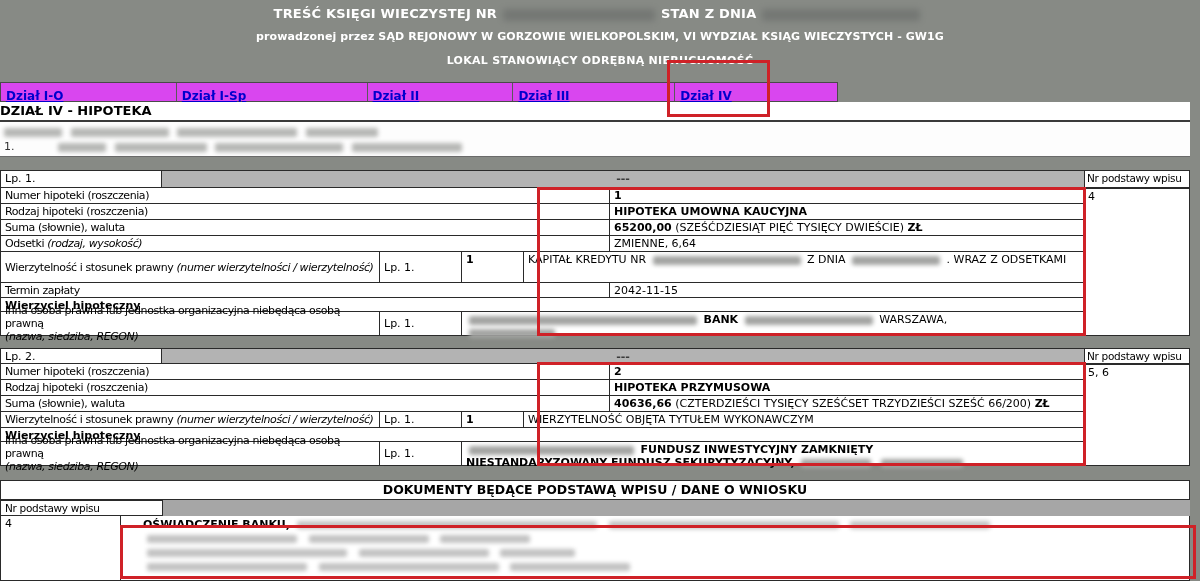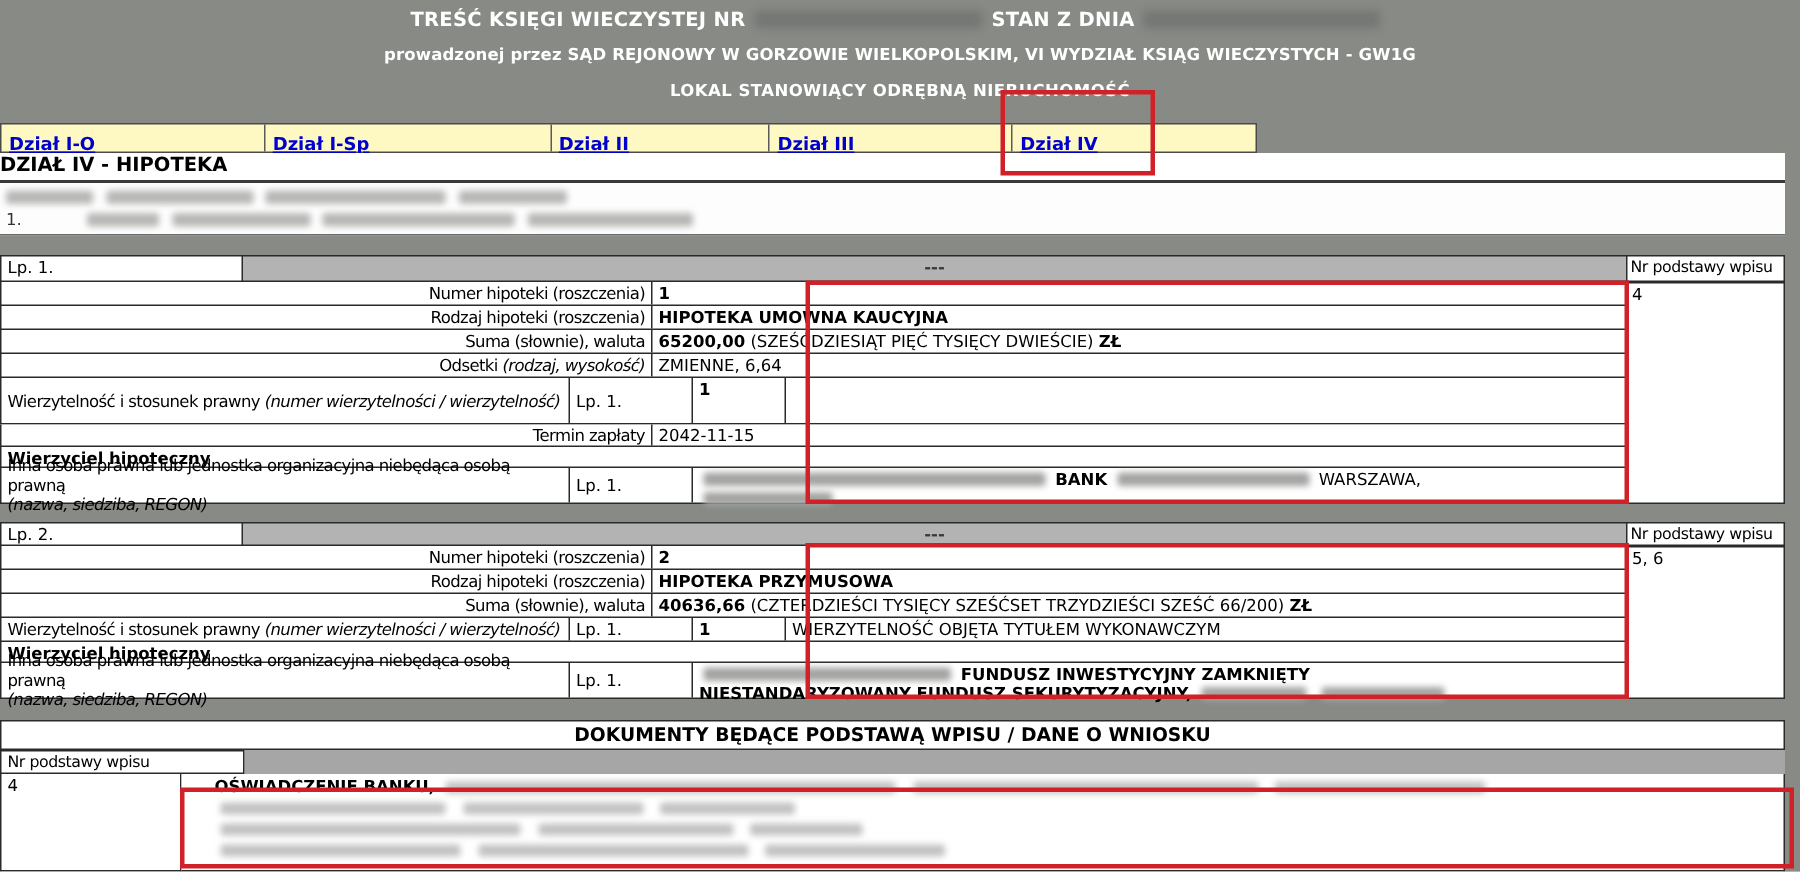--- a/index.html
+++ b/index.html
@@ -14,21 +14,21 @@
   .hdr-line3 { position:absolute; top:54px; width:100%; font-size:11px; font-weight:bold; letter-spacing:.3px; }
 
   
   .rx { display:inline-block; height:9px; border-radius:2px; background:#a9aaa8; filter:blur(2px); vertical-align:middle; }
   .rx-hdr { height:12px; background:#6e716e; filter:blur(3px); opacity:.75; margin:0 6px; }
   .rx-w { background:#b7b8b6; }
   .rx-doc { background:#c2c2c2; height:8px; }
   .rx-cell { background:#a3a4a2; }
 
   
-  .tabs { position:absolute; top:82px; left:0; width:838px; height:20px; background:#fef9c3;
+  .tabs { position:absolute; top:82px; left:0; width:838px; height:20px; background:#d946ef;
           border:1px solid #4a4a4a; display:flex; }
   .tab { height:100%; border-right:1px solid #5a5a5a; padding:2px 0 0 5px; }
   .tab a { color:#0000cd; font-weight:bold; font-size:12px; text-decoration:underline; cursor:pointer; }
   .t1{width:176px}.t2{width:191px}.t3{width:146px}.t4{width:162px}.t5{width:162px;border-right:none}
 
   
   .titleband { position:absolute; top:102px; left:0; width:1190px; height:20px; background:#fff;
                border-bottom:2px solid #3a3a3a; font-size:13px; font-weight:bold;
                line-height:18px; color:#000; }
 
@@ -48,21 +48,21 @@
   .band1 { top:170px; height:18px; }
   .band2 { top:348px; height:16px; }
 
   
   .lp-body { position:absolute; left:0; width:1190px; display:flex; }
   .lp1 { top:188px; height:148px; }
   .lp2 { top:364px; height:102px; }
   .rows { width:1084px; }
   .row { display:flex; background:#fff; border-left:1px solid #2a2a2a; border-bottom:1px solid #2a2a2a;
          font-size:11px; line-height:13px; color:#000; }
-  .lab  { width:434px; border-right:1px solid #2a2a2a; padding:1px 4px; letter-spacing:-.4px;text-align:right; }
+  .lab  { width:609px; border-right:1px solid #2a2a2a; padding:1px 4px; letter-spacing:-.4px; }
   .lab2 { width:379px; border-right:1px solid #2a2a2a; padding:1px 4px; letter-spacing:-.4px;
           display:flex; flex-direction:column; justify-content:center; }
   .sub  { width:82px; border-right:1px solid #2a2a2a; padding:1px 4px; display:flex; align-items:center; }
   .val  { flex:1; padding:1px 4px; }
   .num  { width:62px; border-right:1px solid #2a2a2a; padding:1px 4px; font-weight:bold; }
   .valflex { flex:1; display:flex; padding:0; }
   .vtxt { flex:1; padding:1px 4px; }
   .h16{height:16px}.h15{height:15px}.h14{height:14px}.h31{height:31px}.h24{height:24px}
   .fullrow { font-weight:bold; padding:1px 4px; }
   .it { font-style:italic; }
@@ -159,20 +159,28 @@
         <div class="lab"><span>Odsetki </span><span class="it">(rodzaj, wysokość)</span></div>
         <div class="val">ZMIENNE, 6,64</div>
       </div>
       <div class="row h31">
         <div class="lab2">
             <span><span>Wierzytelność i stosunek prawny </span><span class="it">(numer wierzytelności / wierzytelność)</span></span>
           </div>
         <div class="sub">Lp. 1.</div>
         <div class="valflex">
           <div class="num">1</div>
+          <div class="vtxt">
+            <span>KAPITAŁ KREDYTU NR</span>
+            <span class="rx rx-cell" style="width:148px"></span>
+            <span>Z DNIA</span>
+            <span class="rx rx-cell" style="width:88px"></span>
+            <span>. WRAZ Z</span>
+            <span>ODSETKAMI</span>
+          </div>
         </div>
       </div>
       <div class="row h15">
         <div class="lab">Termin zapłaty</div>
         <div class="val">2042-11-15</div>
       </div>
       <div class="row h14">
         <div class="fullrow">Wierzyciel hipoteczny</div>
       </div>
       <div class="row h24">

